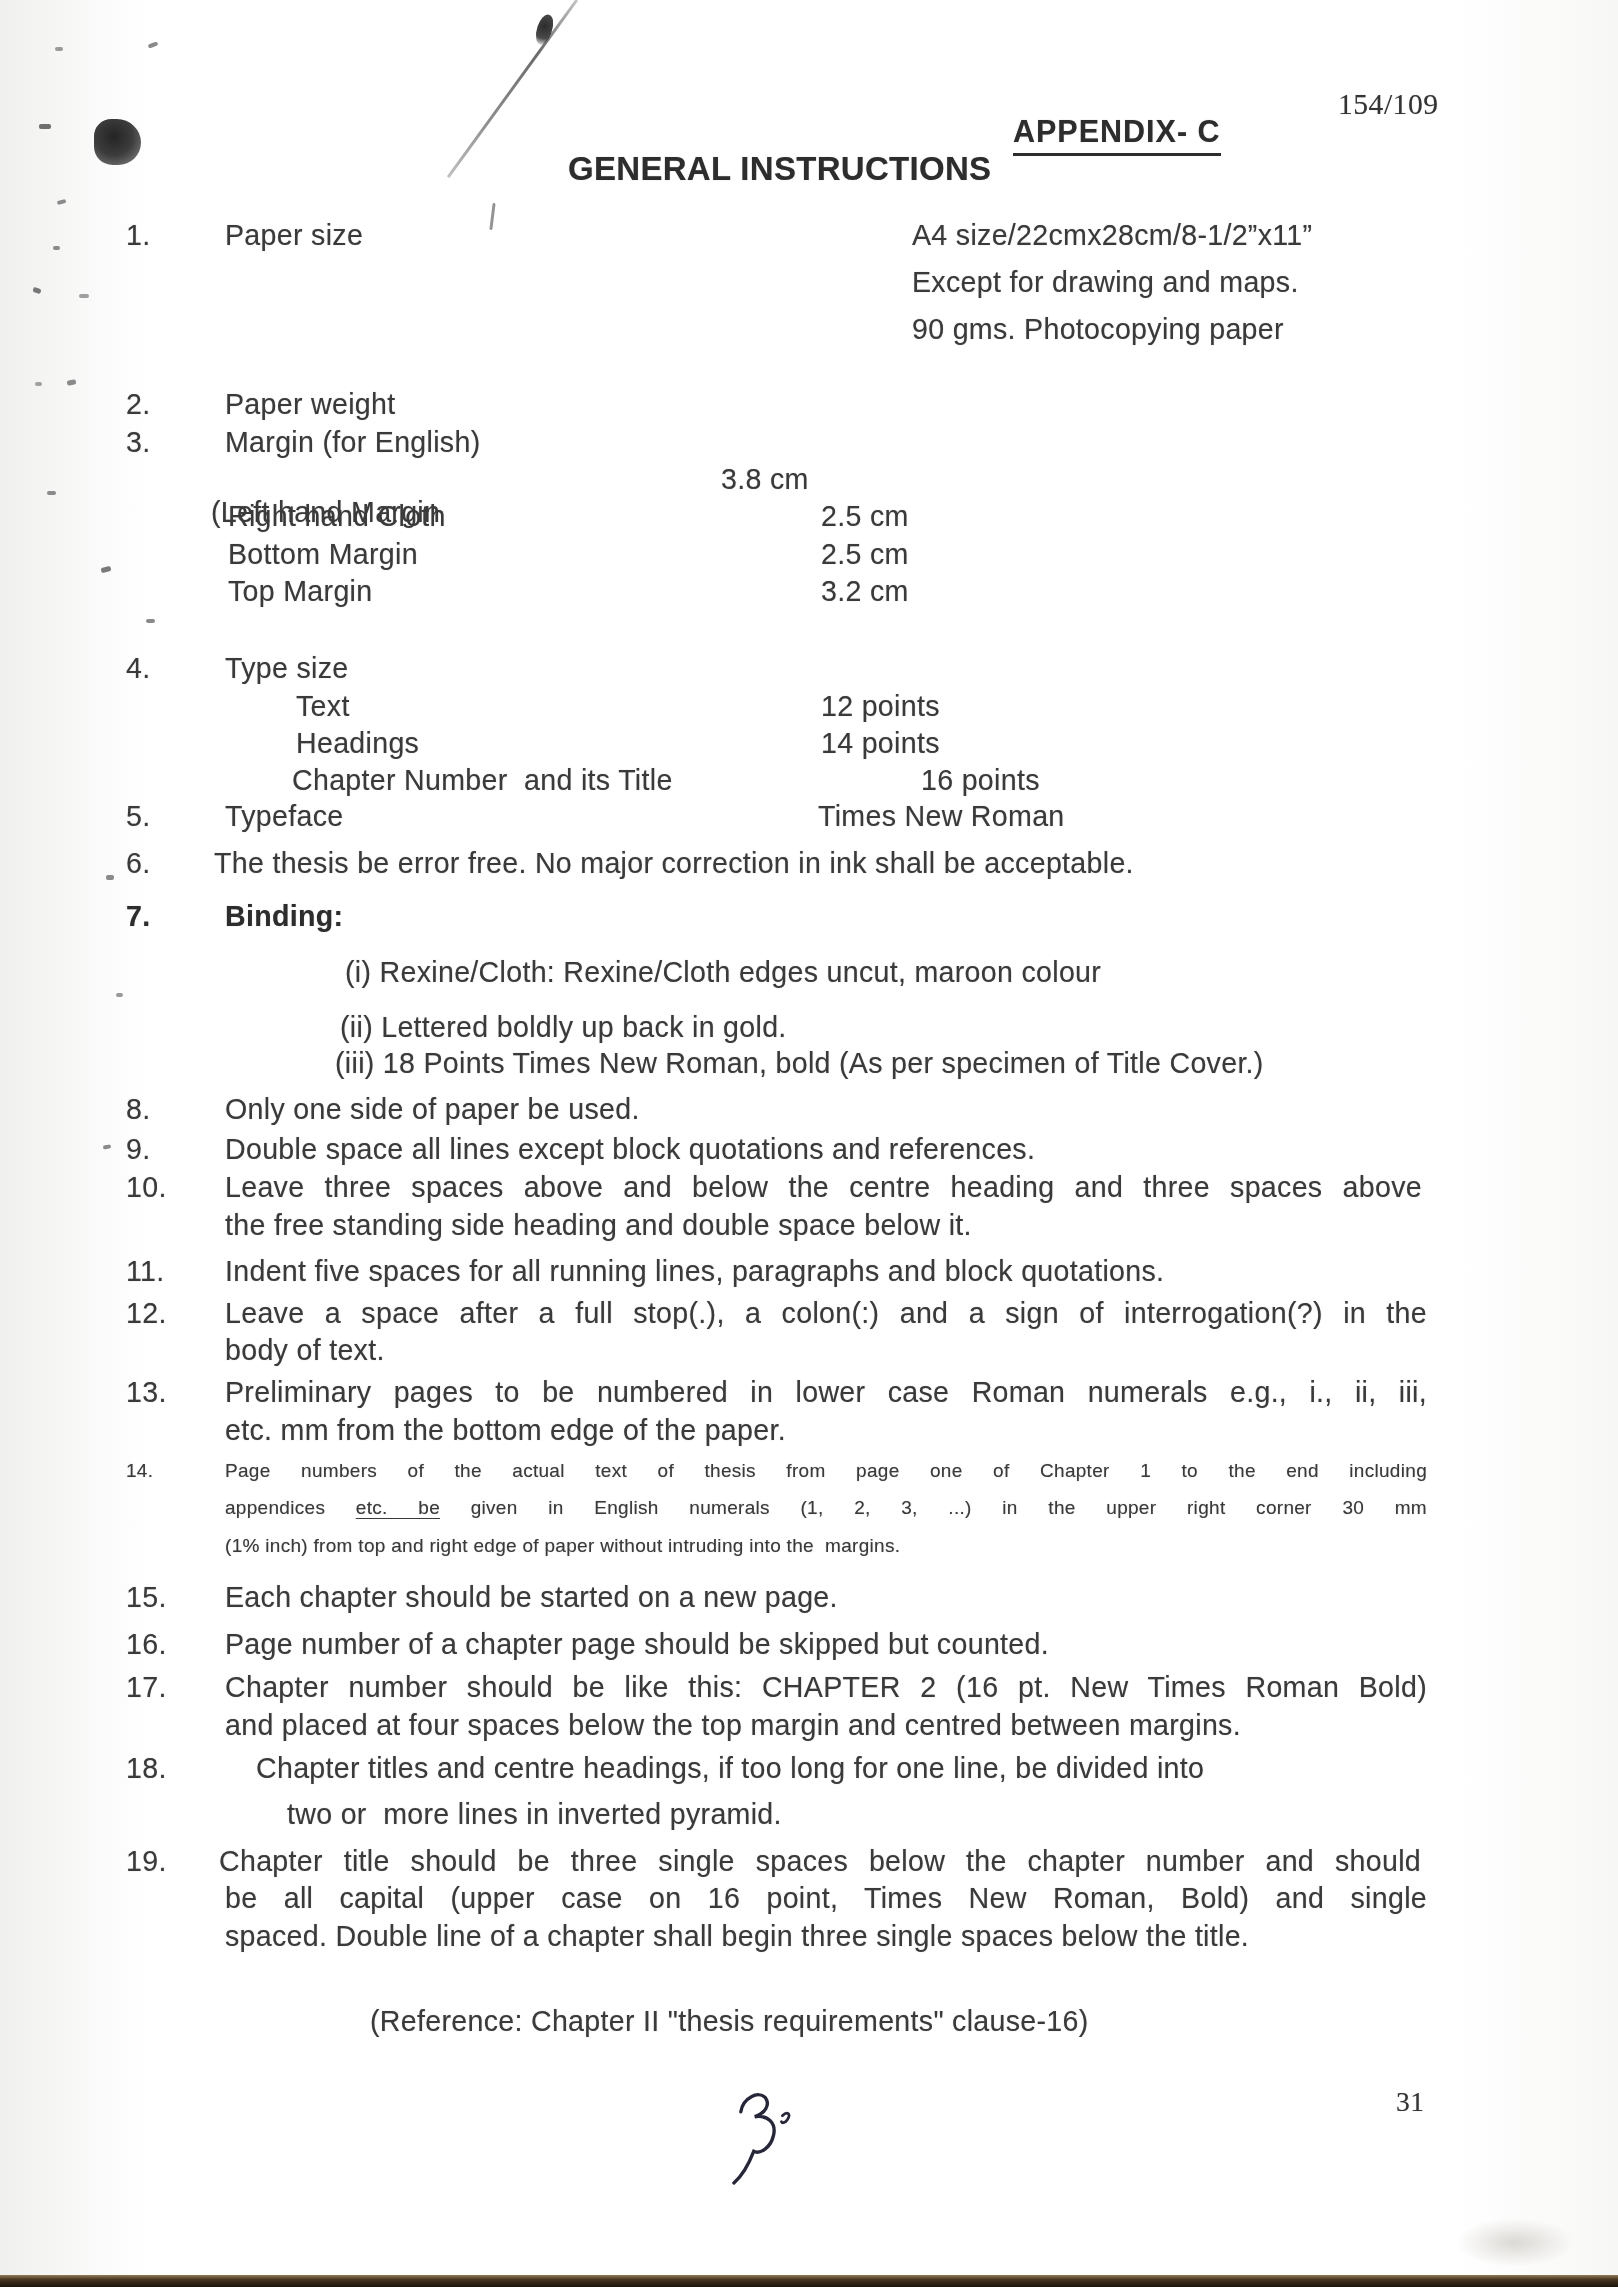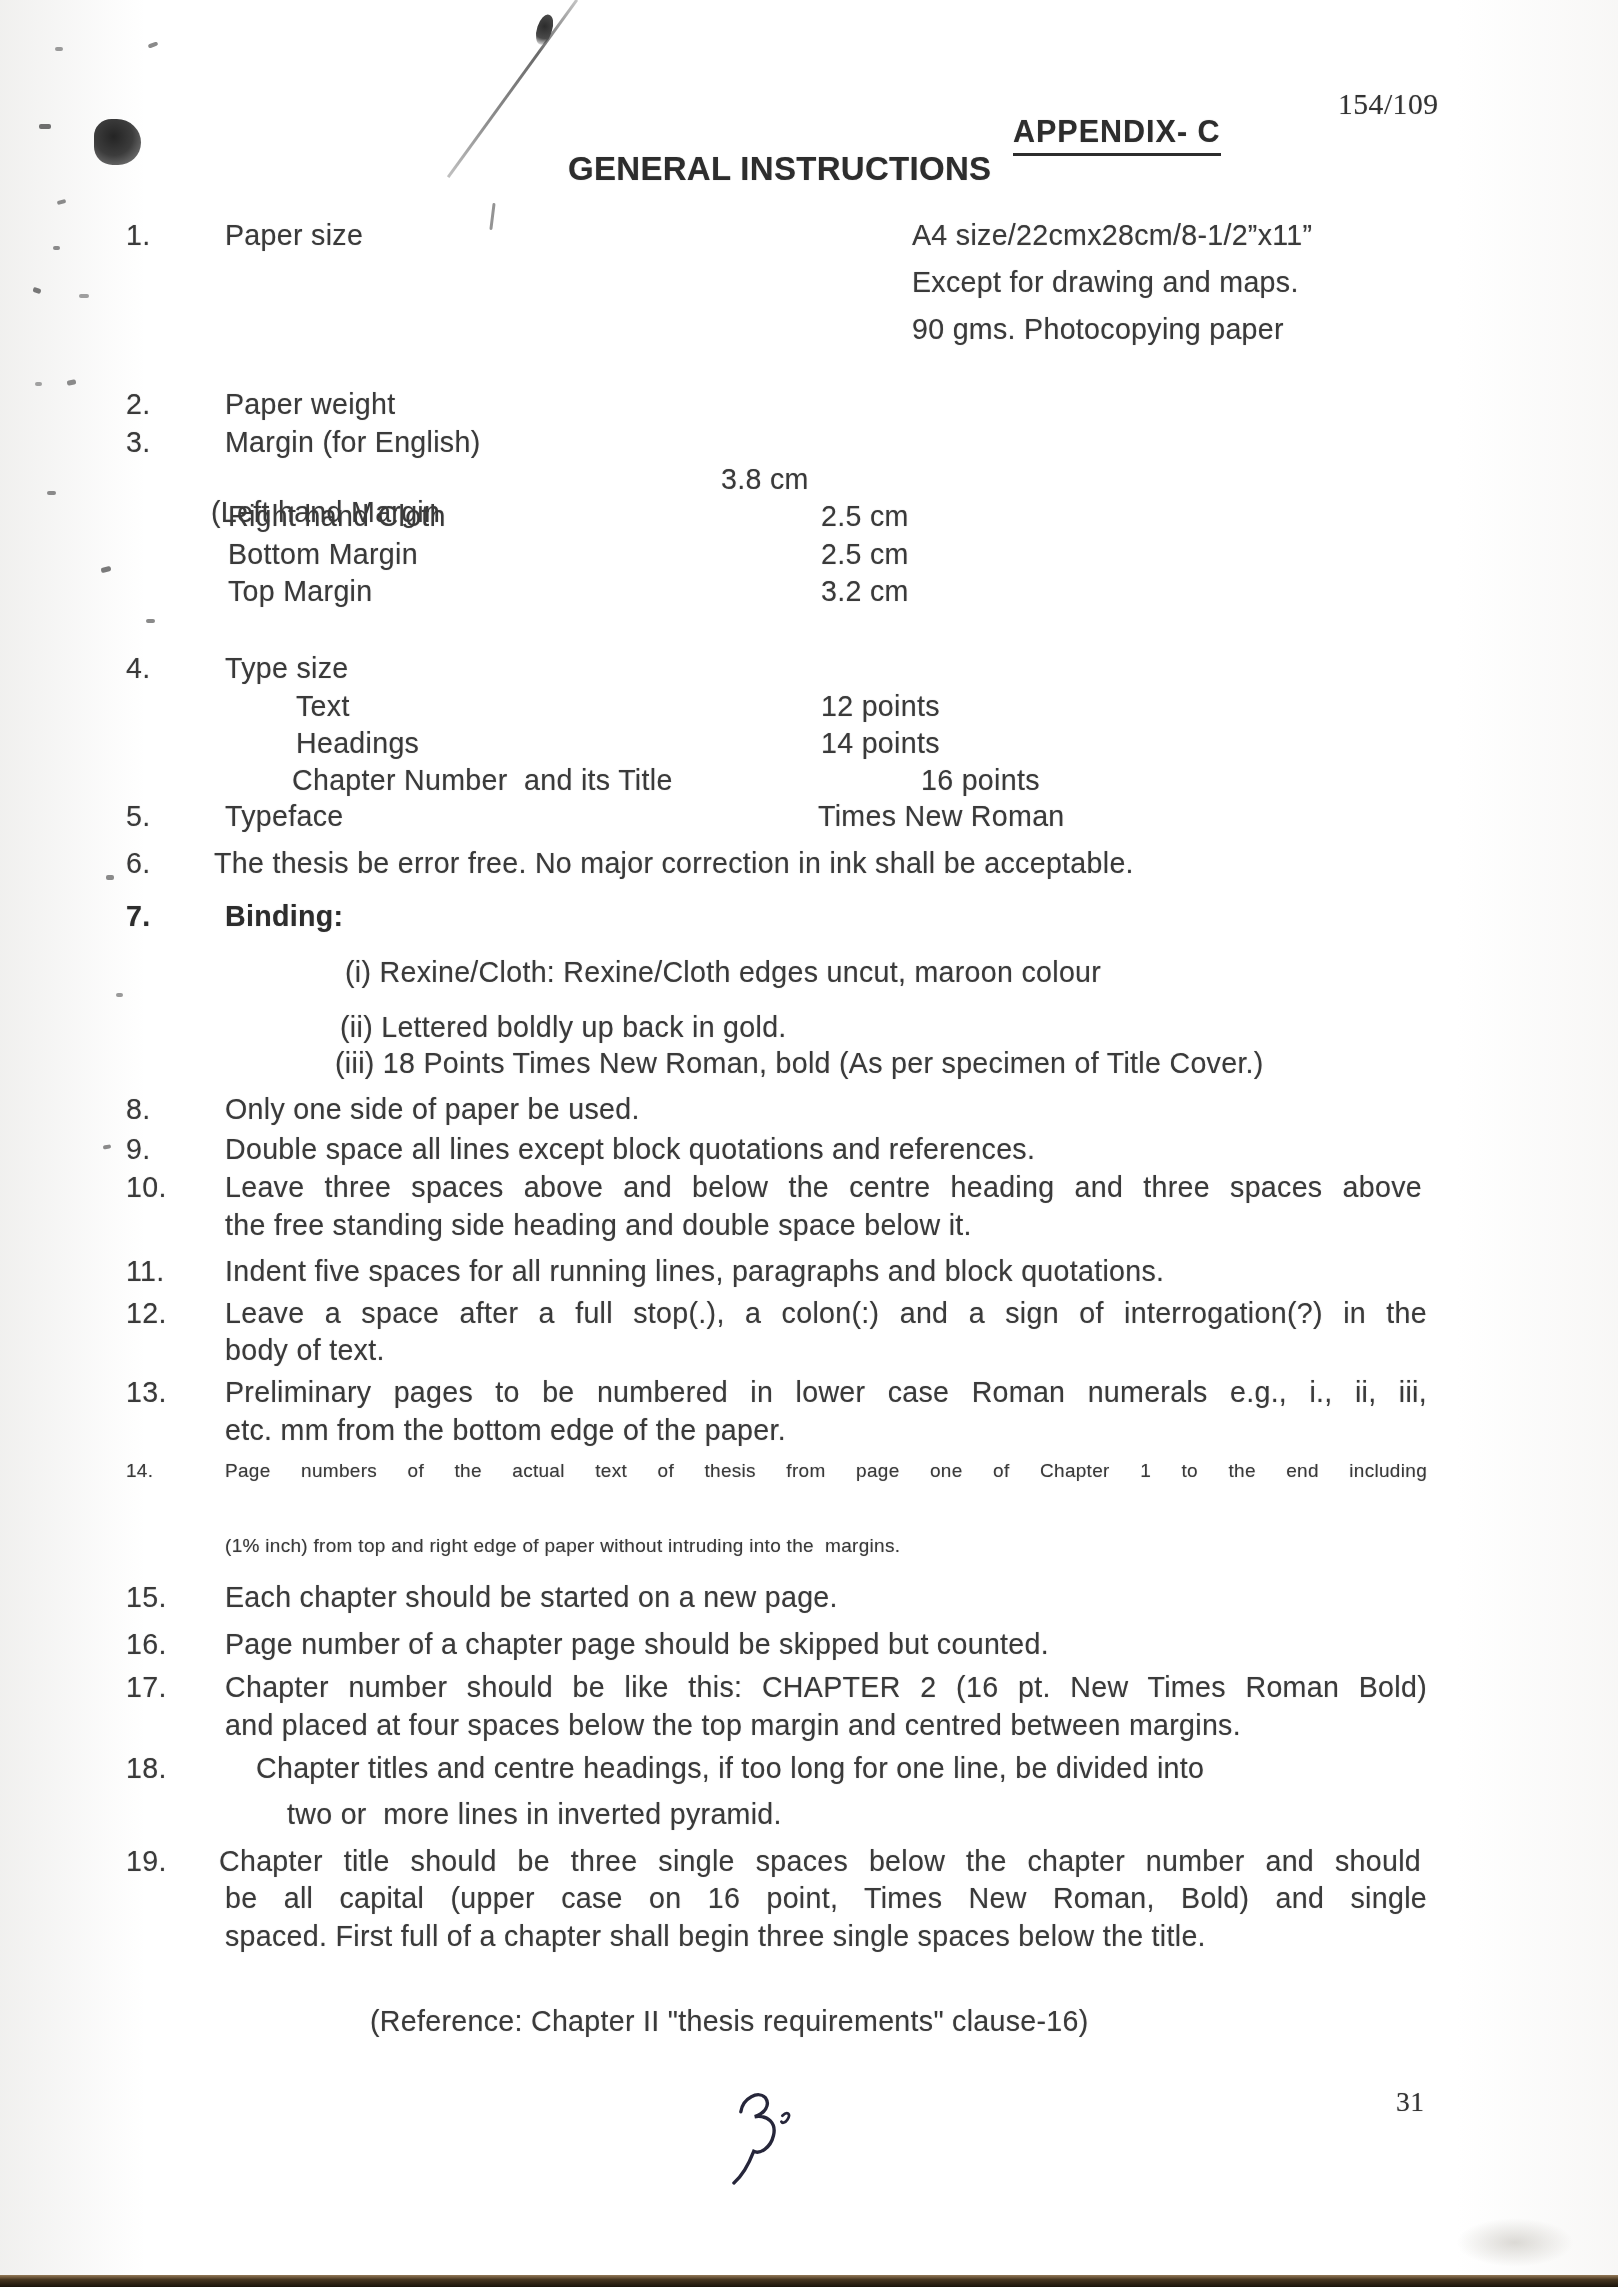--- a/index.html
+++ b/index.html
@@ -121,40 +121,41 @@
   <div class="ln num" style="top:1297px;">12.</div>
   <div class="ln just" style="left:225px;top:1297px;">Leave a space after a full stop(.), a colon(:) and a sign of interrogation(?) in the</div>
   <div class="ln" style="left:225px;top:1334px;">body of text.</div>
 
   <div class="ln num" style="top:1376px;">13.</div>
   <div class="ln just" style="left:225px;top:1376px;">Preliminary pages to be numbered in lower case Roman numerals e.g., i., ii, iii,</div>
   <div class="ln" style="left:225px;top:1414px;">etc. mm from the bottom edge of the paper.</div>
 
   <div class="ln num sm" style="top:1460px;">14.</div>
   <div class="ln sm just" style="left:225px;top:1460px;">Page numbers of the actual text of thesis from page one of Chapter 1 to the end including</div>
+  <div class="ln sm just" style="left:225px;top:1497px;"><span>appendices </span><span class="u">etc. be</span><span> given in English numerals (1, 2, 3, ...) in the upper right corner 30 mm</span></div>
   <div class="ln sm" style="left:225px;top:1535px;">(1% inch) from top and right edge of paper without intruding into the  margins.</div>
 
   <div class="ln num" style="top:1581px;">15.</div>
   <div class="ln" style="left:225px;top:1581px;">Each chapter should be started on a new page.</div>
 
   <div class="ln num" style="top:1628px;">16.</div>
   <div class="ln" style="left:225px;top:1628px;">Page number of a chapter page should be skipped but counted.</div>
 
   <div class="ln num" style="top:1671px;">17.</div>
   <div class="ln just" style="left:225px;top:1671px;">Chapter number should be like this: CHAPTER 2 (16 pt. New Times Roman Bold)</div>
   <div class="ln" style="left:225px;top:1709px;">and placed at four spaces below the top margin and centred between margins.</div>
 
   <div class="ln num" style="top:1752px;">18.</div>
   <div class="ln" style="left:256px;top:1752px;">Chapter titles and centre headings, if too long for one line, be divided into</div>
   <div class="ln" style="left:287px;top:1798px;text-align:center;">two or  more lines in inverted pyramid.</div>
 
   <div class="ln num" style="top:1845px;">19.</div>
   <div class="ln just" style="left:219px;top:1845px;">Chapter title should be three single spaces below the chapter number and should</div>
   <div class="ln just" style="left:225px;top:1882px;">be all capital (upper case on 16 point, Times New Roman, Bold) and single</div>
-  <div class="ln" style="left:225px;top:1920px;">spaced. First full of a chapter shall begin three single spaces below the title.</div>
+  <div class="ln" style="left:225px;top:1920px;">spaced. Double line of a chapter shall begin three single spaces below the title.</div>
 
   <div class="ln" style="left:370px;top:2005px;">(Reference: Chapter II "thesis requirements" clause-16)</div>
   <div class="ln serif" style="left:1396px;top:2086px;font-size:27.6px;">31</div>
 
   <svg class="sig" width="89" height="99" viewBox="0 0 90 100">
     <path d="M14 24 C16 10 32 2 39 10 C44 17 38 26 28 29 C42 27 50 36 47 48 C44 61 33 67 27 64 C22 77 15 89 7 96" fill="none" stroke="#26263a" stroke-width="3.4" stroke-linecap="round"></path>
     <path d="M56 28 C61 23 65 26 61 32 C59 35 56 36 55 34" fill="none" stroke="#26263a" stroke-width="2.8" stroke-linecap="round"></path>
   </svg>
 
   <div class="edge"></div>

